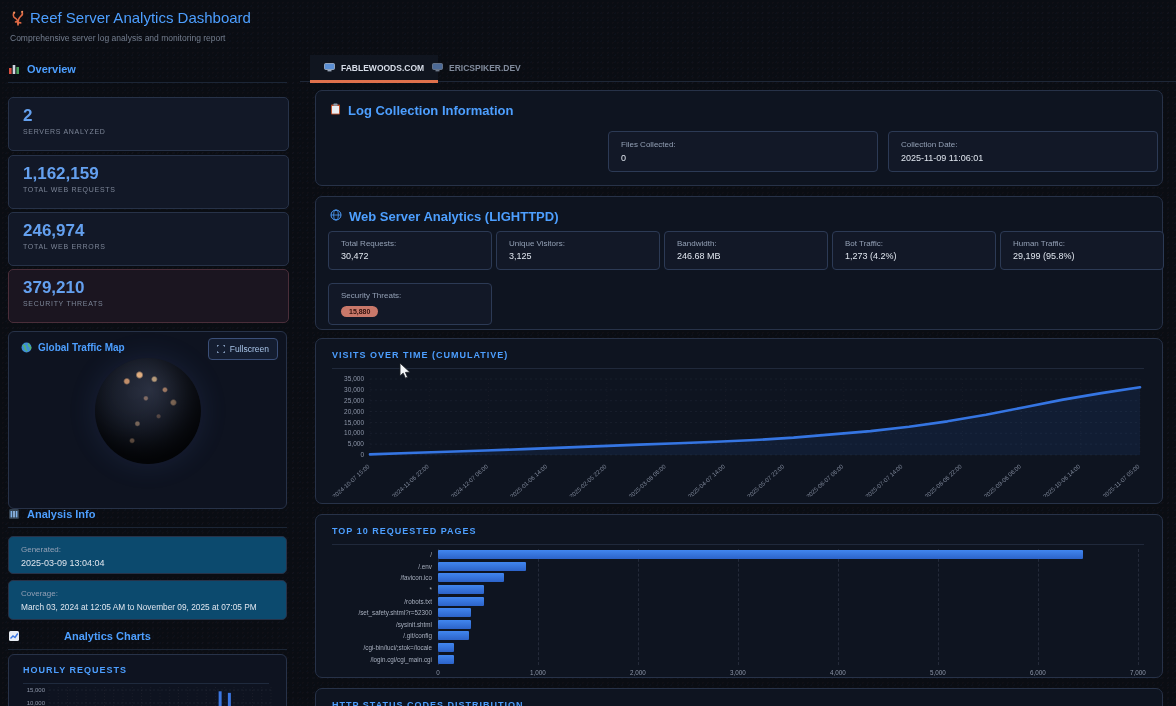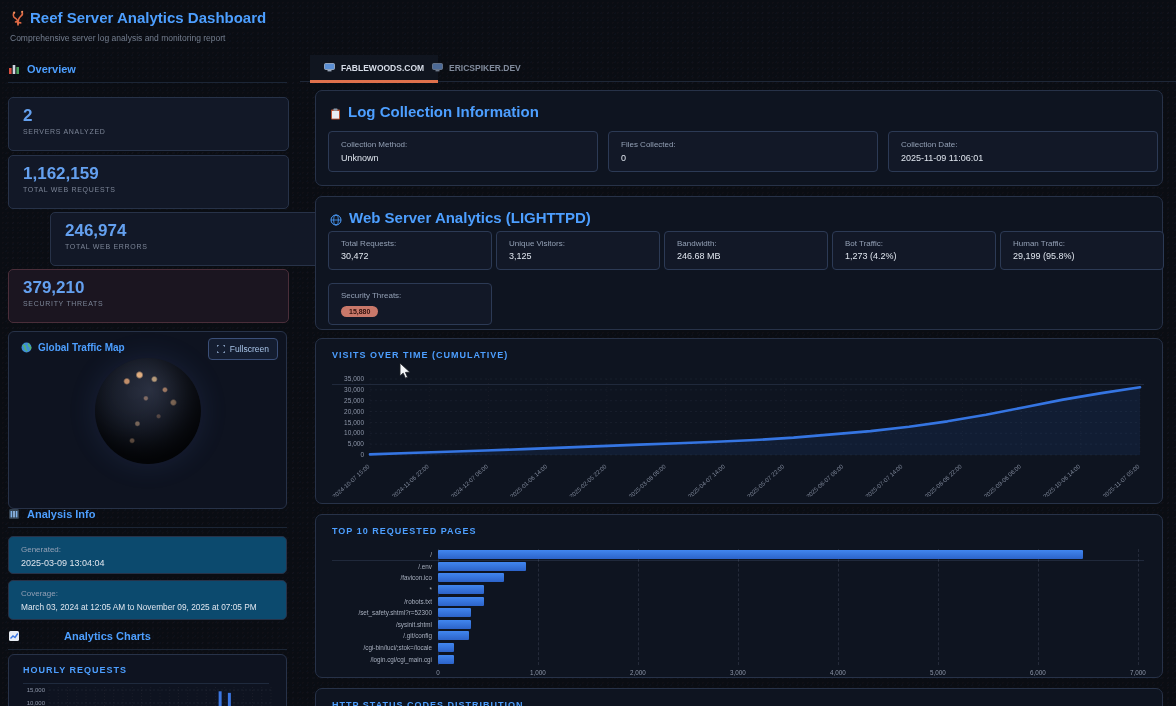--- a/index.html
+++ b/index.html
@@ -10,21 +10,21 @@
       radial-gradient(rgba(150,70,70,0.05) 1px, transparent 1px),
       radial-gradient(rgba(70,90,150,0.05) 1px, transparent 1px);
     background-size:5px 5px,7px 7px;
     background-position:0 0,3px 3px;
     font-family:"Liberation Sans",sans-serif;
     color:#c7cfdb;
   }
   svg text{font-family:"Liberation Sans",sans-serif;}
 
   
-  .hdr-title{position:absolute;left:30px;top:9px;font-size:15px;font-weight:bold;color:#4d9fff;}
+  .hdr-title{position:absolute;left:30px;top:9px;font-size:15px;font-weight:normal;color:#4d9fff;}
   .hdr-icon{position:absolute;left:10px;top:10px;width:16px;height:16px;}
   .hdr-sub{position:absolute;left:10px;top:33px;font-size:8.5px;color:#747e8f;}
 
   
   .side-sec{position:absolute;left:8px;width:279px;font-size:11px;font-weight:bold;color:#4d9fff;
     border-bottom:1px solid #1c2636;padding-bottom:7px;display:flex;align-items:center;gap:7px;}
   .stat-card{position:absolute;left:8px;width:265px;height:43px;background:#121827;
     border:1px solid #273248;border-radius:5px;padding:9px 0 0 14px;}
   .stat-card.threat{background:#1b1520;border-color:#4a2e3a;}
   .stat-value{font-size:17px;font-weight:bold;color:#64a0ef;line-height:17px;}
@@ -61,24 +61,24 @@
     letter-spacing:1px;width:246px;border-bottom:1px solid #1f2a3d;padding-bottom:8px;}
 
   
   .tabbar{position:absolute;left:300px;top:55px;width:876px;height:26px;border-bottom:1px solid #1e2737;}
   .tab{position:absolute;top:0;height:25px;display:flex;align-items:center;gap:6px;padding:0 14px;
     font-size:8.5px;font-weight:bold;color:#818b9c;cursor:pointer;}
   .tab.active{color:#d7dde8;background:#10151f;border-bottom:3px solid #e0714c;}
 
   
   .panel{position:absolute;left:315px;width:846px;background:#0e1420;border:1px solid #273248;border-radius:7px;}
-  .panel-title{position:absolute;left:14px;top:12px;font-size:15px;font-weight:bold;color:#4d9fff;
-    display:flex;align-items:flex-end;gap:7px;}
+  .panel-title{position:absolute;left:14px;top:12px;font-size:13px;font-weight:bold;color:#4d9fff;
+    display:flex;align-items:flex-start;gap:7px;}
   .chart-title{position:absolute;left:16px;top:11px;font-size:9px;font-weight:bold;color:#4d9fff;
-    letter-spacing:1px;width:812px;border-bottom:1px solid #20293b;padding-bottom:24px;}
+    letter-spacing:1px;width:812px;border-bottom:1px solid #20293b;padding-bottom:8px;}
 
   .field-card{position:absolute;top:40px;width:256px;height:31px;background:#121827;border:1px solid #2c3a55;
     border-radius:4px;padding:8px 0 0 12px;}
   .mini-stat{position:absolute;top:34px;width:150px;height:30px;background:#121827;border:1px solid #2c3a55;
     border-radius:4px;padding:7px 0 0 12px;}
   .mini-stat .info-value{margin-top:3px;}
   .threat-badge{display:inline-block;margin-top:3px;padding:2px 8px;border-radius:8px;
     font-size:7px;font-weight:bold;color:#33120d;}
 
   
@@ -114,21 +114,21 @@
 </div>
 
 <div class="stat-card" style="top:97px;">
   <div class="stat-value">2</div>
   <div class="stat-label">SERVERS ANALYZED</div>
 </div>
 <div class="stat-card" style="top:155px;">
   <div class="stat-value">1,162,159</div>
   <div class="stat-label">TOTAL WEB REQUESTS</div>
 </div>
-<div class="stat-card" style="top:212px;margin-left:42px;">
+<div class="stat-card" style="top:212px;">
   <div class="stat-value">246,974</div>
   <div class="stat-label">TOTAL WEB ERRORS</div>
 </div>
 <div class="stat-card threat" style="top:269px;">
   <div class="stat-value">379,210</div>
   <div class="stat-label">SECURITY THREATS</div>
 </div>
 
 <div class="map-panel">
   <div class="map-title">
@@ -251,24 +251,20 @@
 
 <div class="panel" style="top:90px;height:94px;">
   <div class="panel-title">
     <svg width="11" height="12" viewBox="0 0 11 12">
         <rect x="1" y="1.5" width="9" height="10" rx="1" fill="#b8512f"></rect>
         <rect x="2" y="3" width="7" height="7.6" fill="#e9edf2"></rect>
         <rect x="3.4" y="0.4" width="4.2" height="2.4" rx="0.8" fill="#8d9aa9"></rect>
       </svg>
     <span>Log Collection Information</span>
   </div>
-  <div class="field-card" style="left:12px;">
-    <div class="info-label">Collection Method:</div>
-    <div class="info-value">Unknown</div>
-  </div>
   <div class="field-card" style="left:292px;">
     <div class="info-label">Files Collected:</div>
     <div class="info-value">0</div>
   </div>
   <div class="field-card" style="left:572px;">
     <div class="info-label">Collection Date:</div>
     <div class="info-value">2025-11-09 11:06:01</div>
   </div>
 </div>
 

